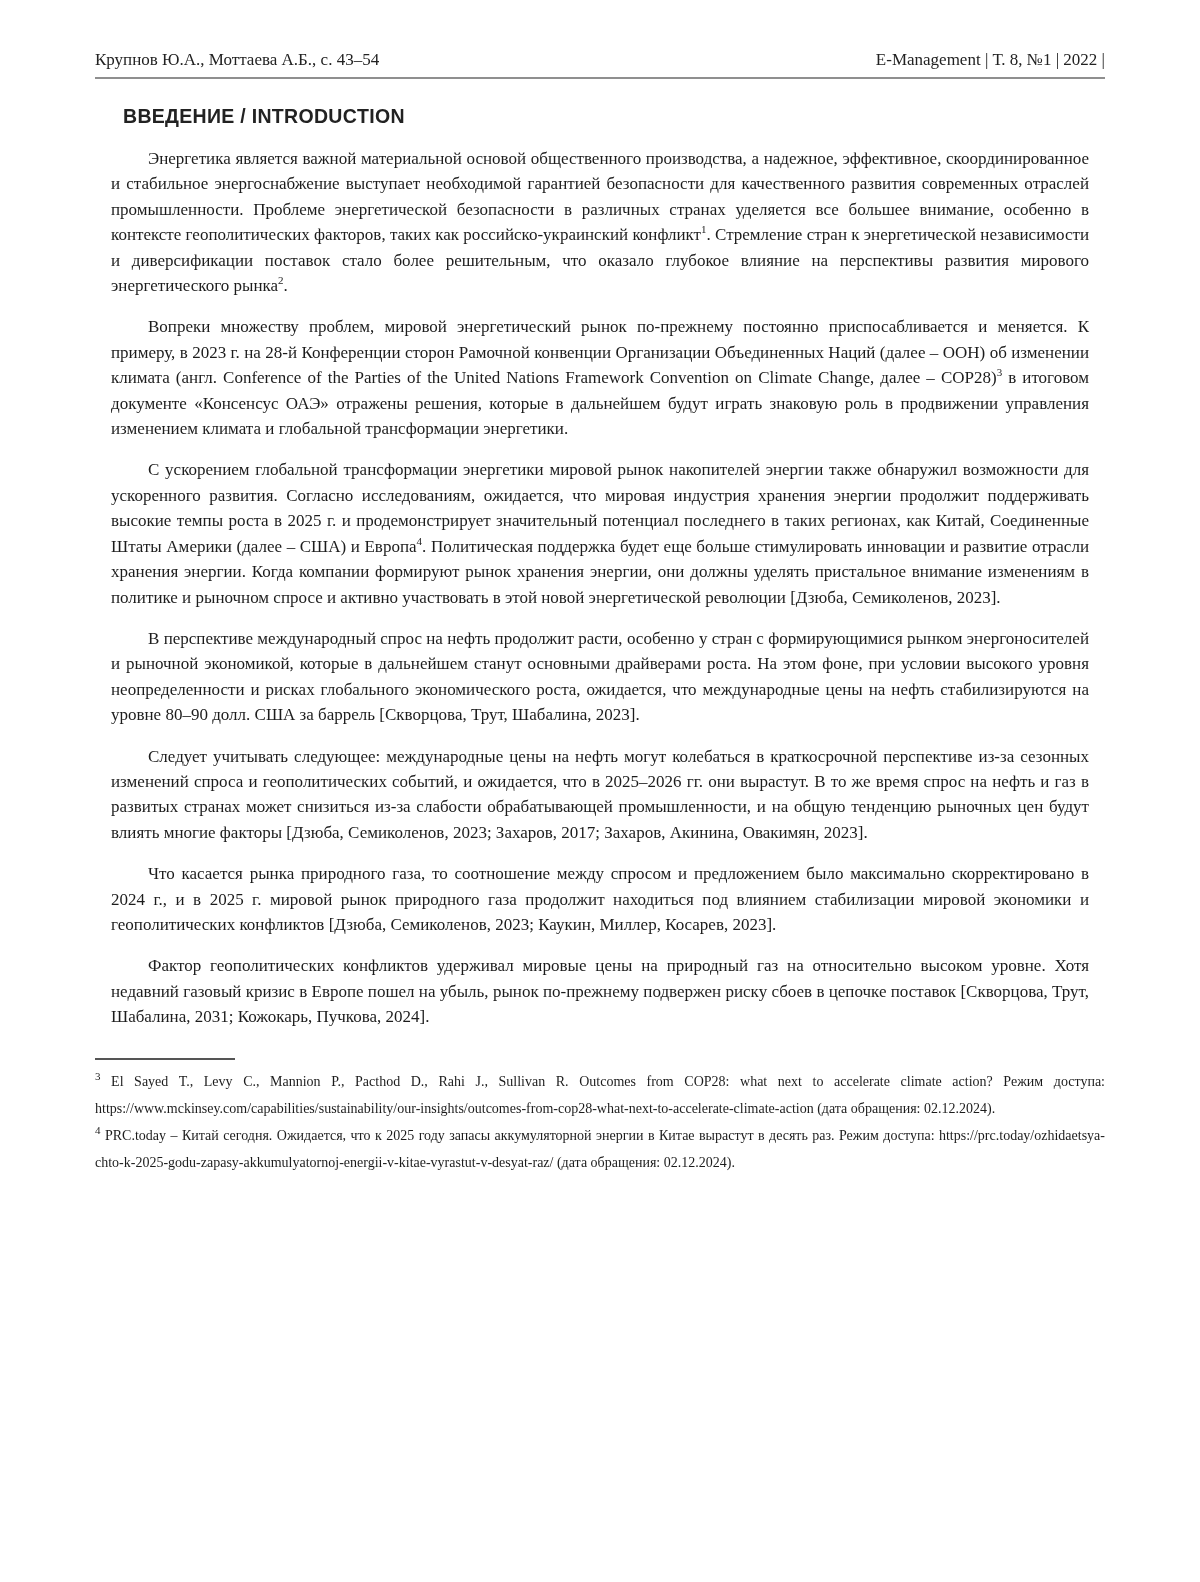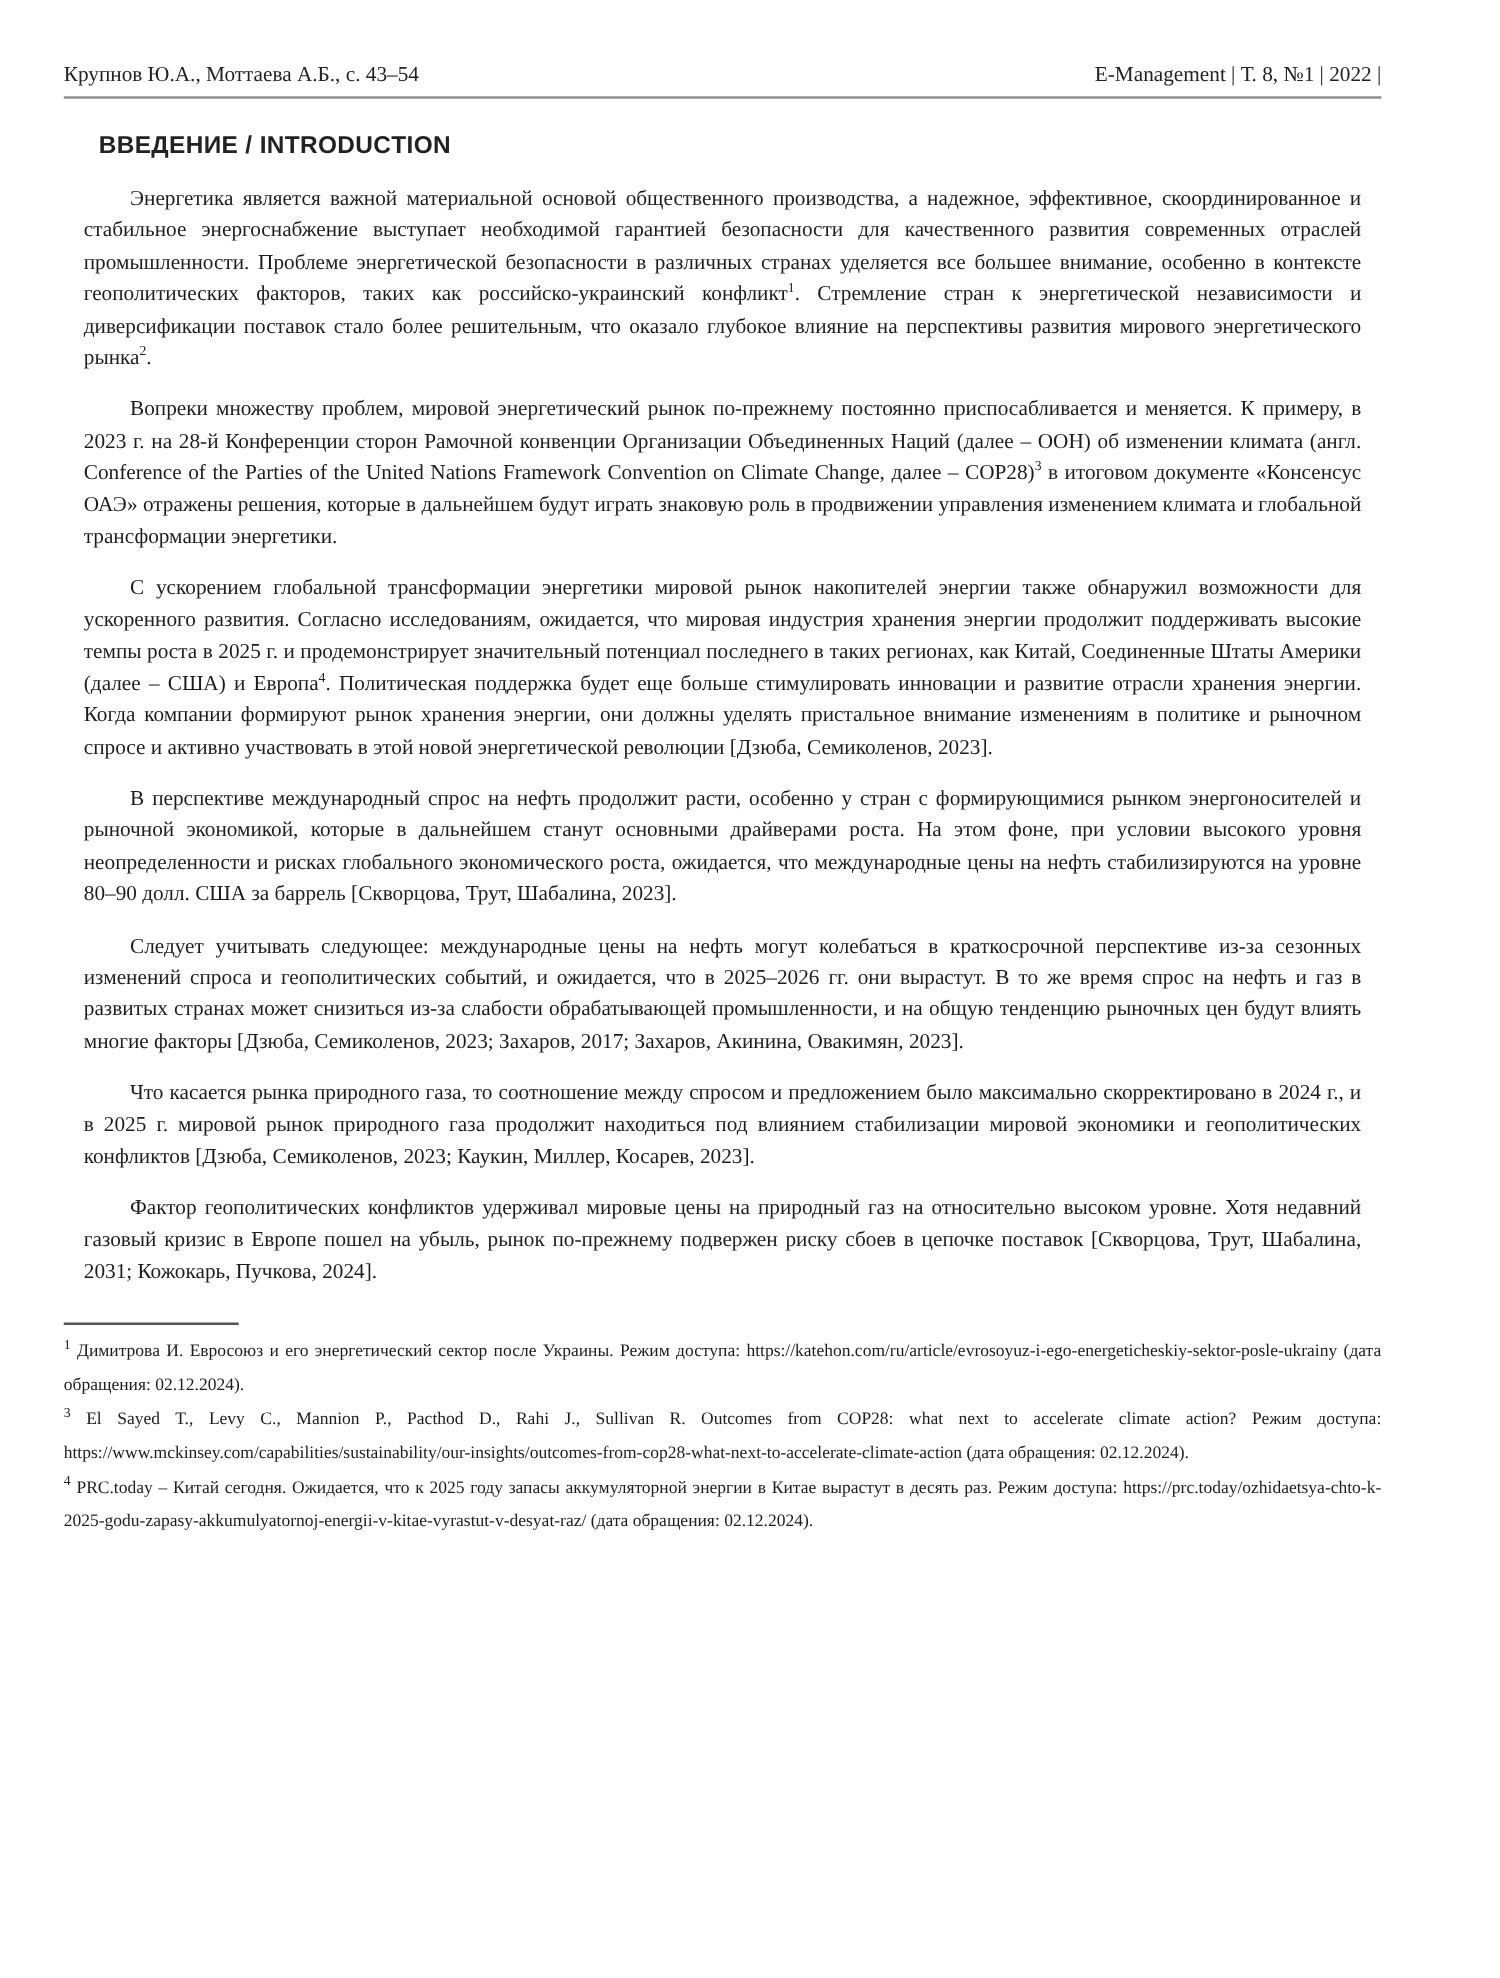--- a/index.html
+++ b/index.html
@@ -11,21 +11,21 @@
     width: 1200px;
     height: 1582px;
     color: #1c1c1c;
     font-family: "Liberation Serif", serif;
   }
   .page {
     position: relative;
     width: 1200px;
     height: 1260px;
     box-sizing: border-box;
-    padding: 50px 95px 0 51px;
+    padding: 50px 95px 0 95px;
     overflow: hidden;
   }
   .running-head {
     display: flex;
     justify-content: space-between;
     align-items: baseline;
     font-size: 17px;
     color: #222222;
   }
   .header-rule {
@@ -92,20 +92,19 @@
       <p>С ускорением глобальной трансформации энергетики мировой рынок накопителей энергии также обнаружил возможности для ускоренного развития. Согласно исследованиям, ожидается, что мировая индустрия хранения энергии продолжит поддерживать высокие темпы роста в 2025 г. и продемонстрирует значительный потенциал последнего в таких регионах, как Китай, Соединенные Штаты Америки (далее – США) и Европа<sup>4</sup>. Политическая поддержка будет еще больше стимулировать инновации и развитие отрасли хранения энергии. Когда компании формируют рынок хранения энергии, они должны уделять пристальное внимание изменениям в политике и рыночном спросе и активно участвовать в этой новой энергетической революции [Дзюба, Семиколенов, 2023].</p>
       <p>В перспективе международный спрос на нефть продолжит расти, особенно у стран с формирующимися рынком энергоносителей и рыночной экономикой, которые в дальнейшем станут основными драйверами роста. На этом фоне, при условии высокого уровня неопределенности и рисках глобального экономического роста, ожидается, что международные цены на нефть стабилизируются на уровне 80–90 долл. США за баррель [Скворцова, Трут, Шабалина, 2023].</p>
       <p>Следует учитывать следующее: международные цены на нефть могут колебаться в краткосрочной перспективе из-за сезонных изменений спроса и геополитических событий, и ожидается, что в 2025–2026 гг. они вырастут. В то же время спрос на нефть и газ в развитых странах может снизиться из-за слабости обрабатывающей промышленности, и на общую тенденцию рыночных цен будут влиять многие факторы [Дзюба, Семиколенов, 2023; Захаров, 2017; Захаров, Акинина, Овакимян, 2023].</p>
       <p>Что касается рынка природного газа, то соотношение между спросом и предложением было максимально скорректировано в 2024 г., и в 2025 г. мировой рынок природного газа продолжит находиться под влиянием стабилизации мировой экономики и геополитических конфликтов [Дзюба, Семиколенов, 2023; Каукин, Миллер, Косарев, 2023].</p>
       <p>Фактор геополитических конфликтов удерживал мировые цены на природный газ на относительно высоком уровне. Хотя недавний газовый кризис в Европе пошел на убыль, рынок по-прежнему подвержен риску сбоев в цепочке поставок [Скворцова, Трут, Шабалина, 2031; Кожокарь, Пучкова, 2024].</p>
     </div>
 
   <div class="fn-rule"></div>
 
   <div class="footnotes" id="footnotes">
-      <p><sup>1</sup> Димитрова И. Евросоюз и его энергетический сектор после Украины. Режим доступа: https://katehon.com/ru/article/evrosoyuz-i-ego-energeticheskiy-sektor-posle-ukrainy (дата обращения: 02.12.2024).</p>
       <p><sup>3</sup> El Sayed T., Levy C., Mannion P., Pacthod D., Rahi J., Sullivan R. Outcomes from COP28: what next to accelerate climate action? Режим доступа: https://www.mckinsey.com/capabilities/sustainability/our-insights/outcomes-from-cop28-what-next-to-accelerate-climate-action (дата обращения: 02.12.2024).</p>
       <p><sup>4</sup> PRC.today – Китай сегодня. Ожидается, что к 2025 году запасы аккумуляторной энергии в Китае вырастут в десять раз. Режим доступа: https://prc.today/ozhidaetsya-chto-k-2025-godu-zapasy-akkumulyatornoj-energii-v-kitae-vyrastut-v-desyat-raz/ (дата обращения: 02.12.2024).</p>
     </div>
 
   <div class="page-number">45</div>
 
 </div>
 
 </body></html>

